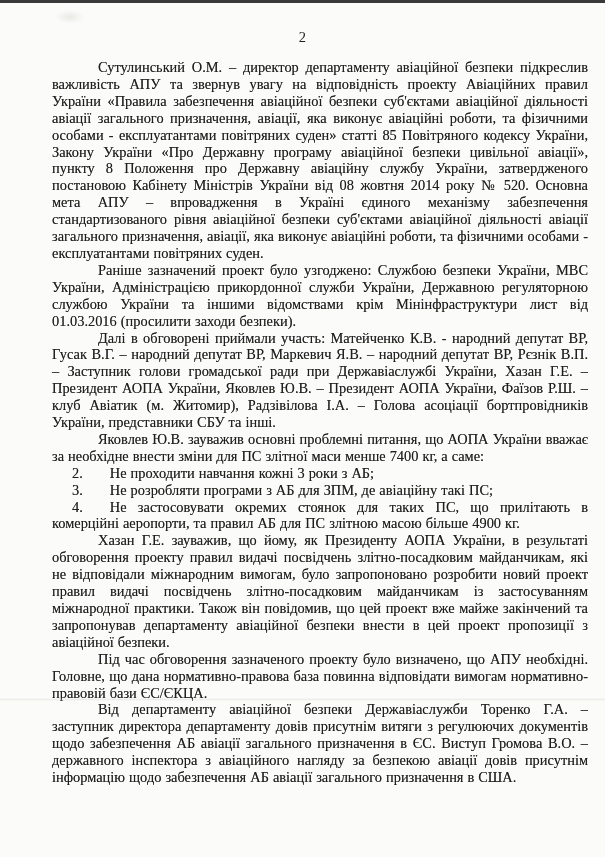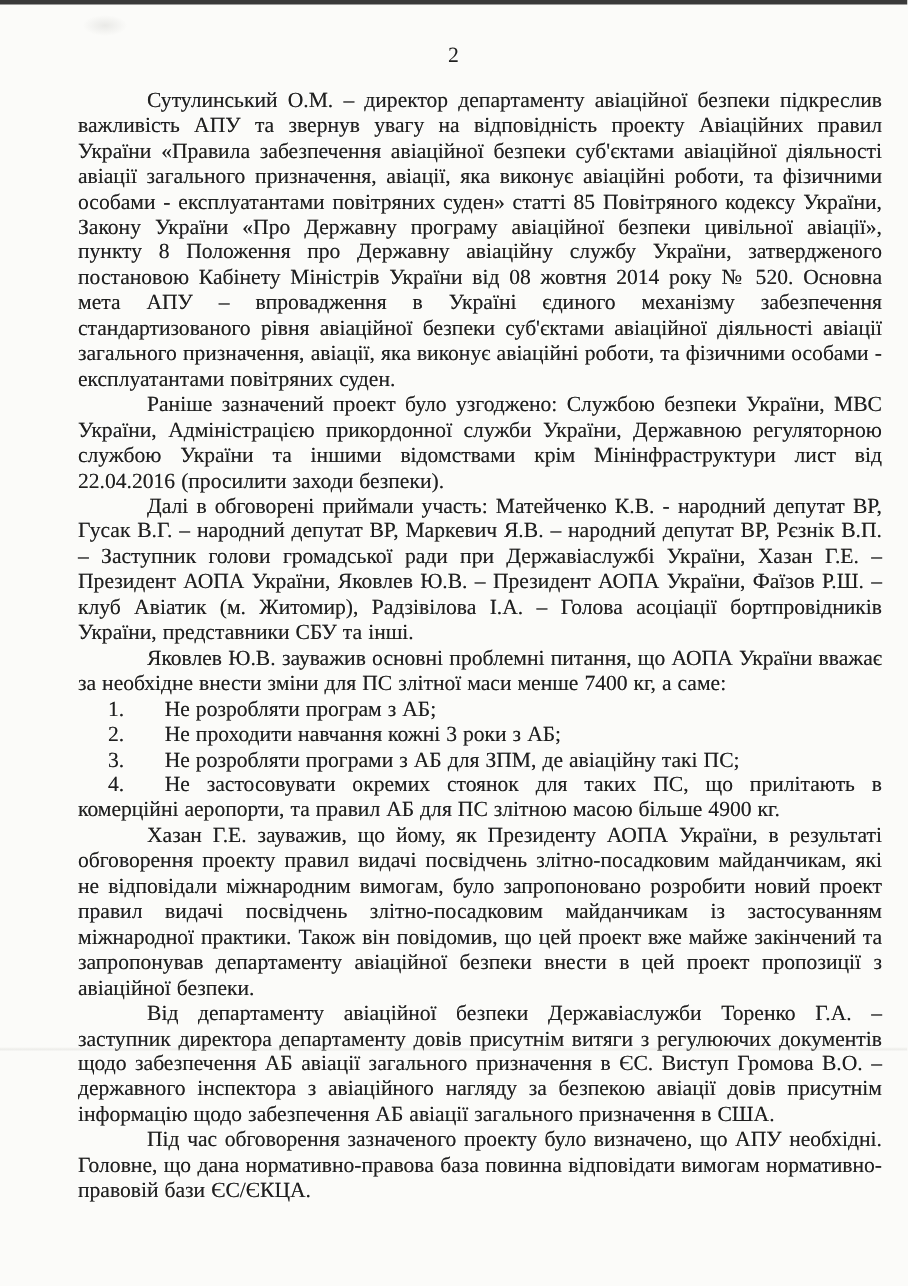--- a/index.html
+++ b/index.html
@@ -74,28 +74,27 @@
 
 <div class="page">
   <div class="top-edge"></div>
   <div class="scan-smudge"></div>
   <div class="scan-streak"></div>
 
   <div class="page-number">2</div>
 
   <div class="content">
     <p class="para">Сутулинський О.М. – директор департаменту авіаційної безпеки підкреслив важливість АПУ та звернув увагу на відповідність проекту Авіаційних правил України «Правила забезпечення авіаційної безпеки суб'єктами авіаційної діяльності авіації загального призначення, авіації, яка виконує авіаційні роботи, та фізичними особами - експлуатантами повітряних суден» статті 85 Повітряного кодексу України, Закону України «Про Державну програму авіаційної безпеки цивільної авіації», пункту 8 Положення про Державну авіаційну службу України, затвердженого постановою Кабінету Міністрів України від 08 жовтня 2014 року № 520. Основна мета АПУ – впровадження в Україні єдиного механізму забезпечення стандартизованого рівня авіаційної безпеки суб'єктами авіаційної діяльності авіації загального призначення, авіації, яка виконує авіаційні роботи, та фізичними особами - експлуатантами повітряних суден.</p>
-    <p class="para">Раніше зазначений проект було узгоджено: Службою безпеки України, МВС України, Адміністрацією прикордонної служби України, Державною регуляторною службою України та іншими відомствами крім Мінінфраструктури лист від 22.04.2016 (просилити заходи безпеки).</p>
+    <p class="para">Раніше зазначений проект було узгоджено: Службою безпеки України, МВС України, Адміністрацією прикордонної служби України, Державною регуляторною службою України та іншими відомствами крім Мінінфраструктури лист від 01.03.2016 (просилити заходи безпеки).</p>
     <p class="para">Далі в обговорені приймали участь: Матейченко К.В. - народний депутат ВР, Гусак В.Г. – народний депутат ВР, Маркевич Я.В. – народний депутат ВР, Рєзнік В.П. – Заступник голови громадської ради при Державіаслужбі України, Хазан Г.Е. – Президент АОПА України, Яковлев Ю.В. – Президент АОПА України, Фаїзов Р.Ш. – клуб Авіатик (м. Житомир), Радзівілова І.А. – Голова асоціації бортпровідників України, представники СБУ та інші.</p>
     <p class="para">Яковлев Ю.В. зауважив основні проблемні питання, що АОПА України вважає за необхідне внести зміни для ПС злітної маси менше 7400 кг, а саме:</p>
 
     <div class="list">
-      <p class="list-item"><span class="num">1.</span><span class="gap"></span><span class="itext">Не розробляти програм з АБ;</span></p>
       <p class="list-item"><span class="num">2.</span><span class="gap"></span><span class="itext">Не проходити навчання кожні 3 роки з АБ;</span></p>
       <p class="list-item"><span class="num">3.</span><span class="gap"></span><span class="itext">Не розробляти програми з АБ для ЗПМ, де авіаційну такі ПС;</span></p>
       <p class="list-item"><span class="num">4.</span><span class="gap"></span><span class="itext">Не застосовувати окремих стоянок для таких ПС, що прилітають в комерційні аеропорти, та правил АБ для ПС злітною масою більше 4900 кг.</span></p>
     </div>
 
     <p class="para">Хазан Г.Е. зауважив, що йому, як Президенту АОПА України, в результаті обговорення проекту правил видачі посвідчень злітно-посадковим майданчикам, які не відповідали міжнародним вимогам, було запропоновано розробити новий проект правил видачі посвідчень злітно-посадковим майданчикам із застосуванням міжнародної практики. Також він повідомив, що цей проект вже майже закінчений та запропонував департаменту авіаційної безпеки внести в цей проект пропозиції з авіаційної безпеки.</p>
+    <p class="para">Під час обговорення зазначеного проекту було визначено, що АПУ необхідні. Головне, що дана нормативно-правова база повинна відповідати вимогам нормативно-правовій бази ЄС/ЄКЦА.</p>
     <p class="para">Від департаменту авіаційної безпеки Державіаслужби Торенко Г.А. – заступник директора департаменту довів присутнім витяги з регулюючих документів щодо забезпечення АБ авіації загального призначення в ЄС. Виступ Громова В.О. – державного інспектора з авіаційного нагляду за безпекою авіації довів присутнім інформацію щодо забезпечення АБ авіації загального призначення в США.</p>
-    <p class="para">Під час обговорення зазначеного проекту було визначено, що АПУ необхідні. Головне, що дана нормативно-правова база повинна відповідати вимогам нормативно-правовій бази ЄС/ЄКЦА.</p>
   </div>
 </div>
 
 </body></html>

